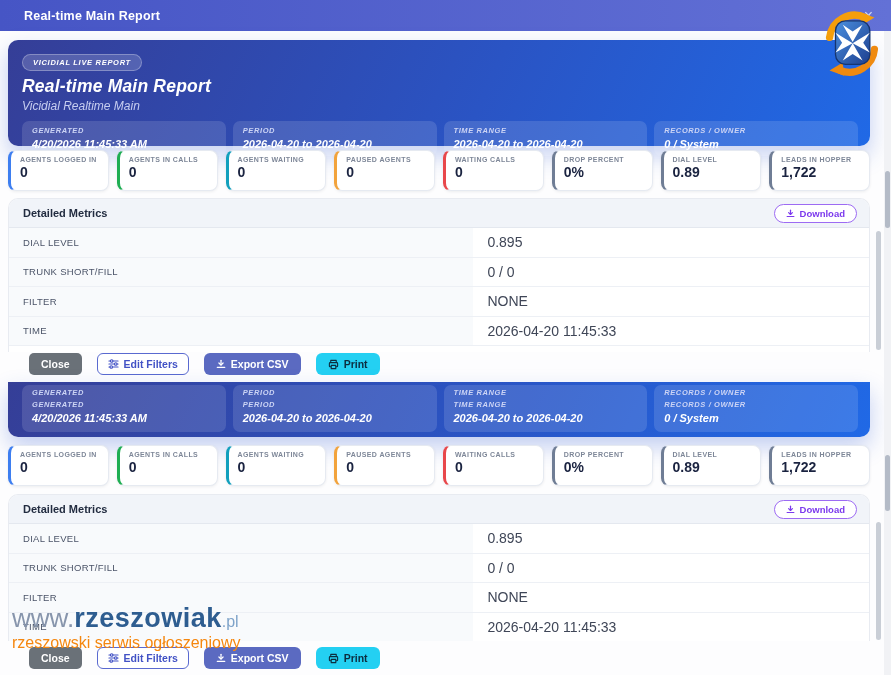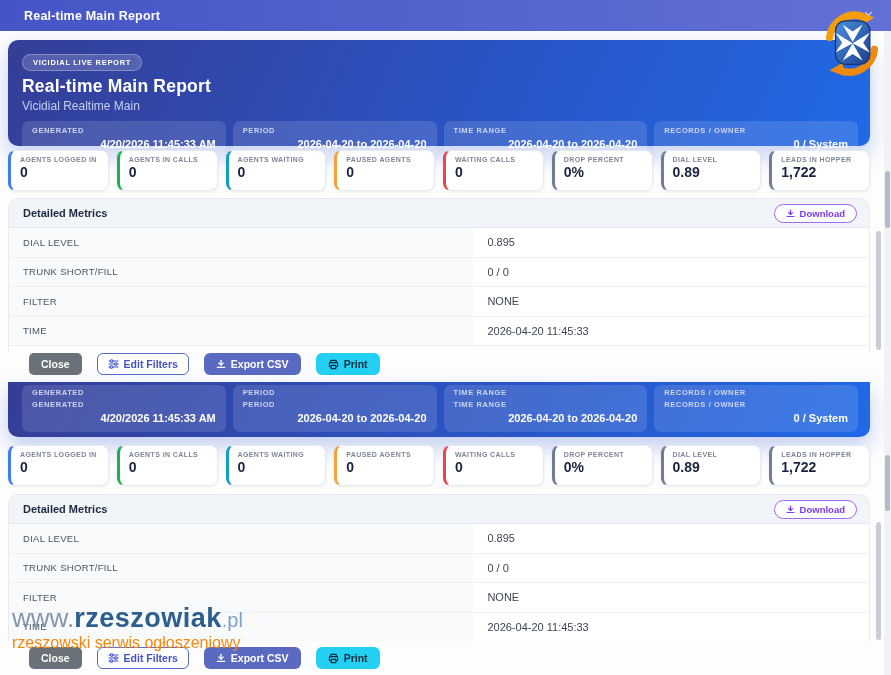--- a/index.html
+++ b/index.html
@@ -13,30 +13,30 @@
     display:flex; align-items:center; padding:0 14px 0 24px; }
   .topbar-title { color:#fff; font-size:12.5px; font-weight:bold; letter-spacing:.2px; }
   .topbar-close { margin-left:auto; color:#cfd5f0; font-size:16px; line-height:1; cursor:pointer; padding:2px 4px; }
 
   
   .logo { position:absolute; top:11px; right:3px; width:72px; height:66px; z-index:60; }
 
   
   .hero { position:absolute; left:8px; width:862px;
     background:linear-gradient(115deg,#353e97 0%,#2a54c4 55%,#2069e6 100%);
-    border-radius:10px; box-shadow:0 10px 22px rgba(44,86,207,.28); color:#fff; }
+    border-radius:10px; box-shadow:0 10px 22px rgba(44,86,207,.28); color:#fff;font-style:italic; }
   .hero1 { top:40px; height:106px; padding:11px 12px 0 14px; }
   .badge { display:inline-block; background:rgba(255,255,255,.17); border:1px solid rgba(255,255,255,.28);
     border-radius:999px; padding:3px 10px; font-size:7.5px; font-weight:bold; letter-spacing:.7px; color:#fff; }
   .hero-title { font-size:17.5px; font-weight:bold; margin-top:5px; letter-spacing:.2px; }
   .hero-sub { font-size:12px; color:#c6cdf0; margin-top:2px; }
   .info-row { display:flex; gap:7px; margin-top:8px; }
   .info-box { flex:1; background:rgba(255,255,255,.13); border-radius:7px; padding:5px 10px 6px; min-height:32px; }
   .info-label { font-size:7.5px; color:#ccd4f5; letter-spacing:.6px; font-weight:bold; }
-  .info-value { font-size:11px; font-weight:bold; color:#fff; margin-top:3px;text-align:right; }
+  .info-value { font-size:11px; font-weight:bold; color:#fff; margin-top:3px; }
 
   
   .hero2 { top:382px; height:55px; border-radius:0 0 10px 10px; padding:3px 12px 0 14px; }
   .hero2 .info-row { margin-top:0; }
   .hero2 .info-box { padding:3px 10px 5px; min-height:47px; border-radius:7px; }
   .hero2 .info-label + .info-label { margin-top:3px; }
   .hero2 .info-value { margin-top:3px; }
 
   
   .stats { position:absolute; left:8px; width:862px; height:41px; display:flex; gap:8px; }
@@ -52,21 +52,21 @@
   .panel1 { top:198px; height:154px; } .panel2 { top:494px; height:147px; }
   .panel-head { height:29px; background:#f1f4f9; border-bottom:1px solid #e4e8ef;
     display:flex; align-items:center; justify-content:space-between; padding:0 12px 0 14px; }
   .panel-title { font-size:11px; font-weight:bold; color:#222c40; }
   .dl-btn { display:inline-flex; align-items:center; gap:5px; background:#fff; border:1.5px solid #9d6bf3;
     color:#7c3aed; font-size:9.5px; font-weight:bold; border-radius:999px; padding:3px 11px; cursor:pointer;
     font-family:"Liberation Sans", sans-serif; }
   .mrow { display:flex; height:29.5px; border-bottom:1px solid #edf0f5; }
   .mrow-label { width:54%; background:#f8fafc; display:flex; align-items:center; padding-left:14px;
     font-size:9.5px; color:#4b5468; letter-spacing:.3px; }
-  .mrow-value { flex:1; display:flex; align-items:center; padding-left:14px; font-size:11px; color:#3f4657; }
+  .mrow-value { flex:1; display:flex; align-items:center; padding-left:14px; font-size:14px; color:#3f4657; }
 
   
   .footer { position:absolute; left:0; width:880px; height:26px; display:flex; justify-content:flex-start;
     align-items:center; gap:15px;margin-left:29px; }
   .footer1 { top:351px; } .footer2 { top:645px; }
   .btn { display:inline-flex; align-items:center; gap:5px; border:none; border-radius:6px;
     font-size:10.5px; font-weight:bold; padding:5px 12px; cursor:pointer; font-family:"Liberation Sans", sans-serif; }
   .btn-close { background:#6a7178; color:#fff; border-radius:5px; }
   .btn-edit { background:#fff; color:#4252c5; border:1.5px solid #5a6ad0; padding:4px 10px; }
   .btn-export { background:#5b6ac1; color:#fff; }
@@ -77,21 +77,21 @@
   .ms1 { left:876px; top:231px; height:119px; }
   .ms2 { left:876px; top:522px; height:118px; }
   .page-track { position:absolute; right:0; top:31px; width:7px; height:644px; background:#f1f2f5; }
   .page-thumb { position:absolute; right:1px; width:5px; background:#b4bbc7; border-radius:3px; }
   .pt1 { top:140px; height:57px; } .pt2 { top:424px; height:56px; }
 
   
   .watermark { position:absolute; left:12px; top:604px; z-index:40; line-height:1.05; }
   .wm-prefix { font-size:26px; color:#8795ac; }
   .wm-main { font-size:27px; font-weight:bold; color:#2e5d90; letter-spacing:.5px; }
-  .wm-suffix { font-size:20px; color:#7ea3c9; }
+  .wm-suffix { font-size:16px; color:#7ea3c9; }
   .wm-line2 { font-size:16px; color:#f5870f; margin-top:3px; }
 
   .icon { display:inline-flex; }
 </style>
 </head>
 <body>
 
 <div class="page">
 
   <div class="topbar">

